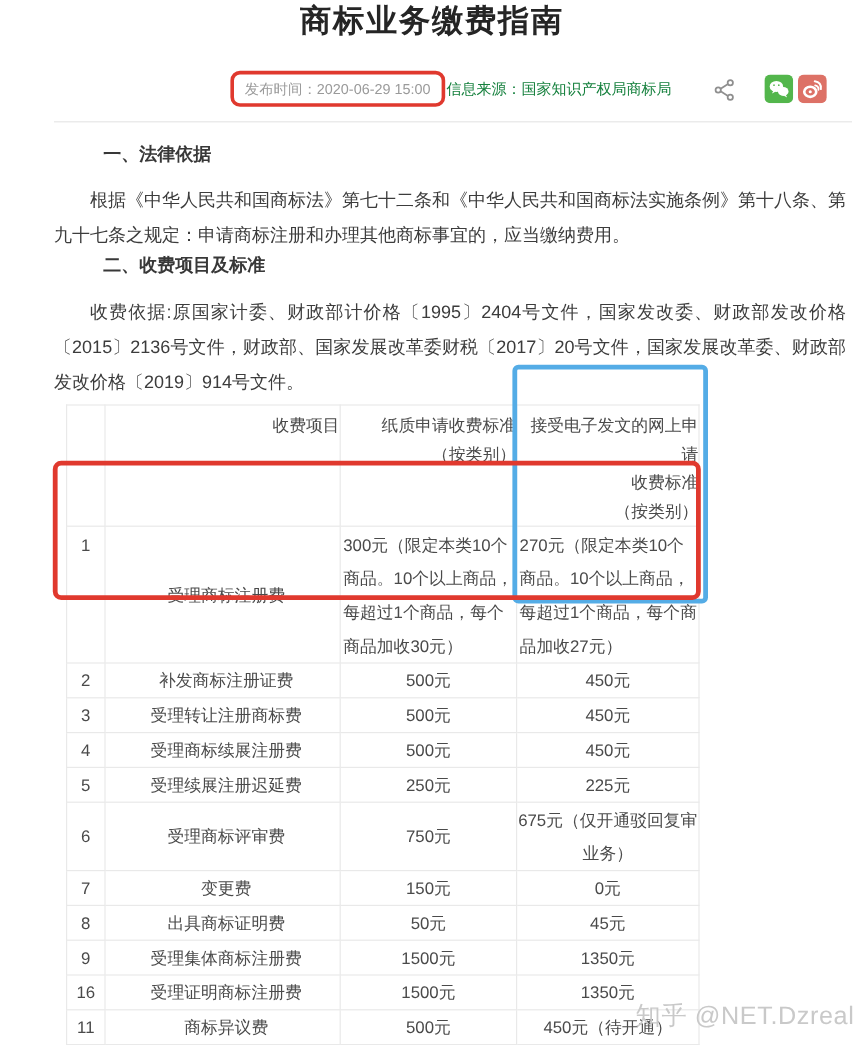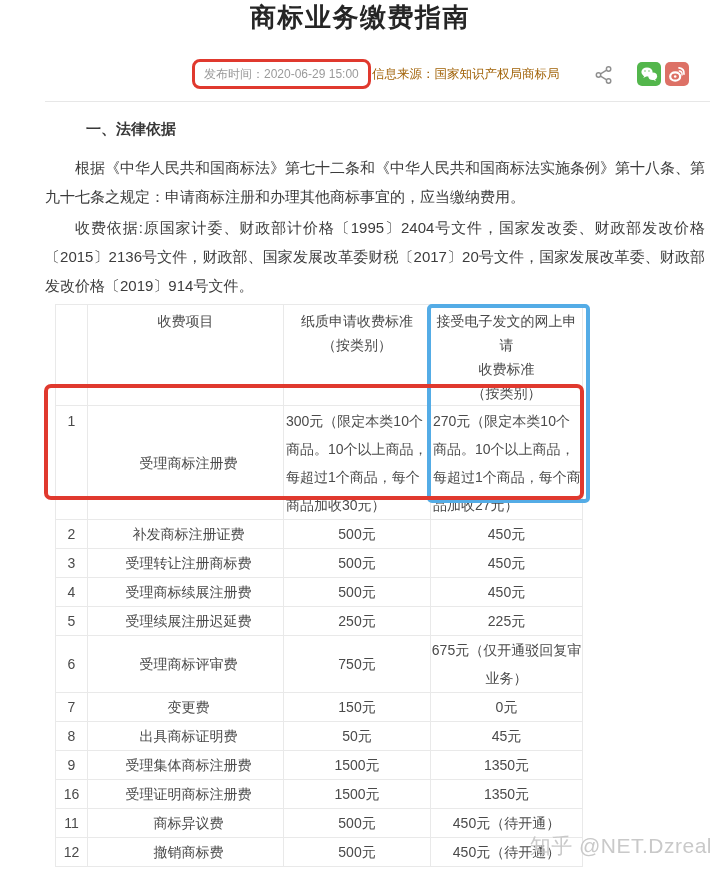--- a/index.html
+++ b/index.html
@@ -13,21 +13,21 @@
   }
   .meta-row{position:absolute;top:59px;left:0;width:608px;height:32px;}
   .publish-box{
     position:absolute;left:192px;top:0;height:24px;
     border:3px solid #e0392e;border-radius:8px;
     display:inline-flex;align-items:center;padding:0 9px;
     font-size:12px;color:#9a9a9a;white-space:nowrap;background:#fff;
   }
   .source-label{
     position:absolute;left:372px;top:0;height:30px;line-height:30px;
-    font-size:12.5px;color:#a16207;white-space:nowrap;
+    font-size:12.5px;color:#15803d;white-space:nowrap;
   }
   .icon-btn{position:absolute;top:3px;width:24px;height:24px;cursor:pointer;}
   .share-btn{left:593px;top:5px;}
   .wechat-btn{left:637px;}
   .weibo-btn{left:665px;}
   .divider{position:absolute;left:45px;top:101px;width:665px;height:1px;background:#e7e7e7;}
   .content{position:absolute;left:45px;top:101px;width:660px;}
   .sec-heading{
     margin:13px;font-size:15px;font-weight:bold;color:#383838;
     line-height:22px;padding-left:28px;
@@ -47,21 +47,21 @@
   }
   .fee-table col.c1{width:32px;}
   .fee-table col.c2{width:196px;}
   .fee-table col.c3{width:147px;}
   .fee-table col.c4{width:152px;}
   .fee-table th,.fee-table td{
     border:1px solid #e9e9e9;padding:0;font-weight:normal;
     text-align:center;vertical-align:middle;line-height:28px;
   }
   .fee-table thead th{
-    height:68px;vertical-align:top;padding-top:4px;line-height:24px;white-space:pre-line;
+    height:68px;vertical-align:top;padding-top:4px;line-height:24px;white-space:pre-line;text-align:right;
   }
   .fee-table td.cell-item{text-align:center;padding-left:6px;}
   .fee-table tbody tr{height:28px;}
   .fee-table tbody tr.row-first{height:114px;}
   .fee-table tbody tr.row-first td{vertical-align:top;padding-top:1px;}
   .fee-table tbody tr.row-first td.cell-item{vertical-align:middle;}
   .fee-table tbody tr.row-first td.cell-paper,
   .fee-table tbody tr.row-first td.cell-online{text-align:left;padding:1px 1px 0 2px;}
   .anno-box{position:absolute;pointer-events:none;background:transparent;}
   .anno-blue{left:427px;top:304px;width:155px;height:191px;border:4px solid #54ace6;border-radius:5px;z-index:5;}
@@ -111,20 +111,21 @@
       <path d="M14.3 9.1 q3.2 0.7 2.7 3.8" fill="none" stroke="#ffffff" stroke-width="1.5" stroke-linecap="round"></path>
     </svg>
   </span>
 </div>
 
 <div class="divider"></div>
 
 <div class="content">
   <h2 class="sec-heading h1">一、法律依据</h2>
   <p class="sec-body p1">根据《中华人民共和国商标法》第七十二条和《中华人民共和国商标法实施条例》第十八条、第九十七条之规定：申请商标注册和办理其他商标事宜的，应当缴纳费用。</p>
+  <h2 class="sec-heading h2">二、收费项目及标准</h2>
   <p class="sec-body p2">收费依据:原国家计委、财政部计价格〔1995〕2404号文件，国家发改委、财政部发改价格〔2015〕2136号文件，财政部、国家发展改革委财税〔2017〕20号文件，国家发展改革委、财政部发改价格〔2019〕914号文件。</p>
 
   <table class="fee-table">
     <colgroup>
         <col class="c1">
         <col class="c2">
         <col class="c3">
         <col class="c4">
       </colgroup>
     <thead>

